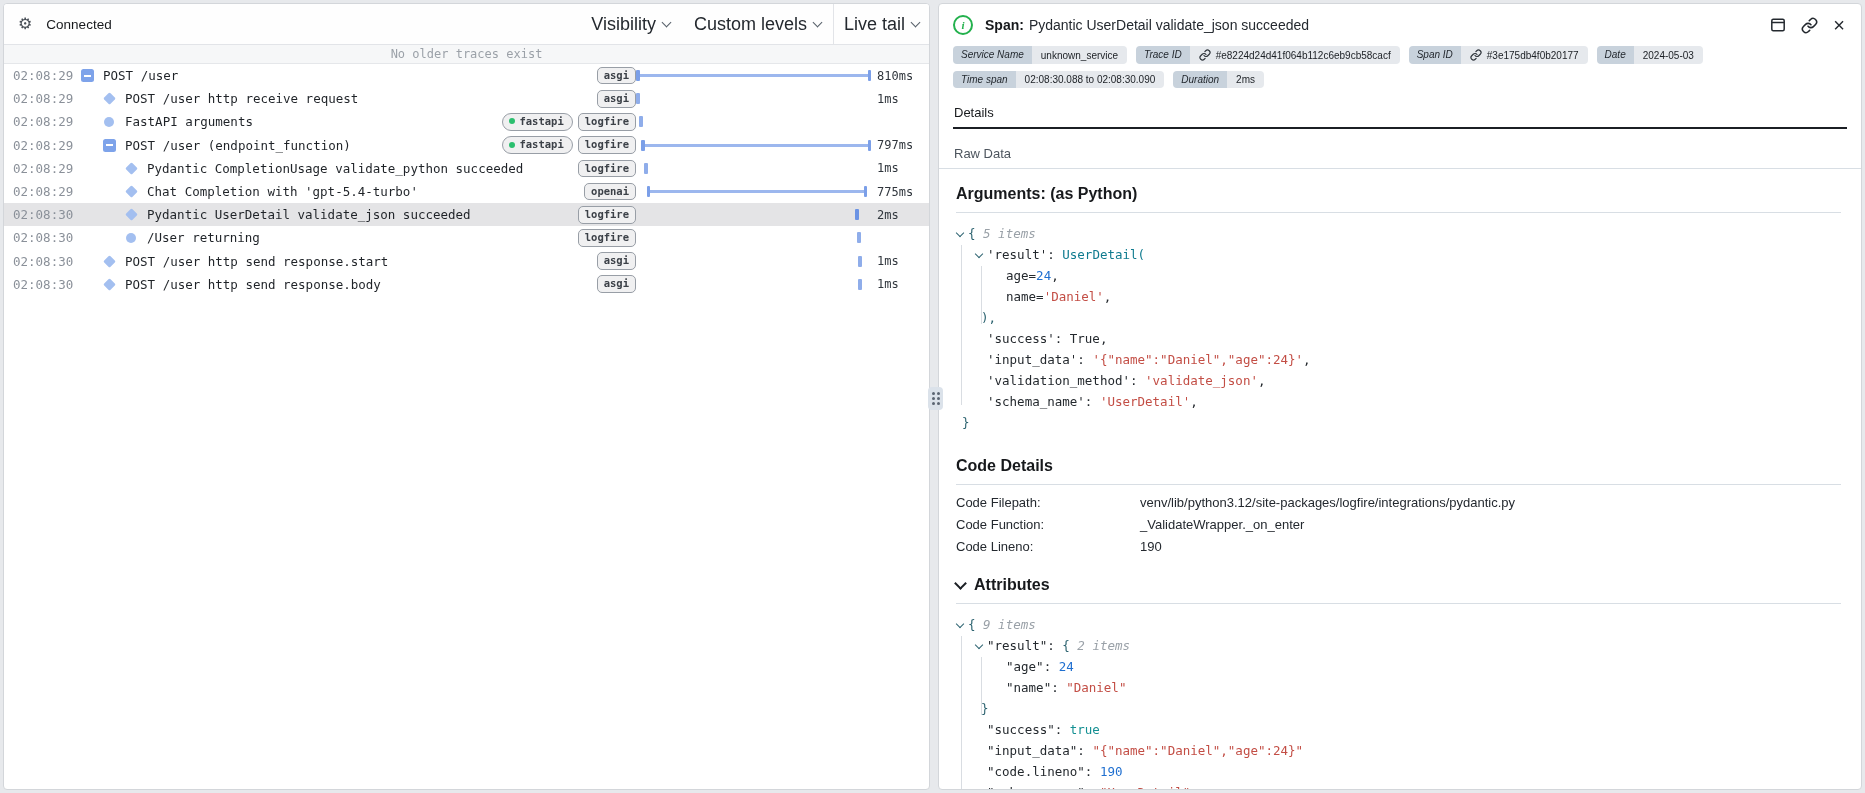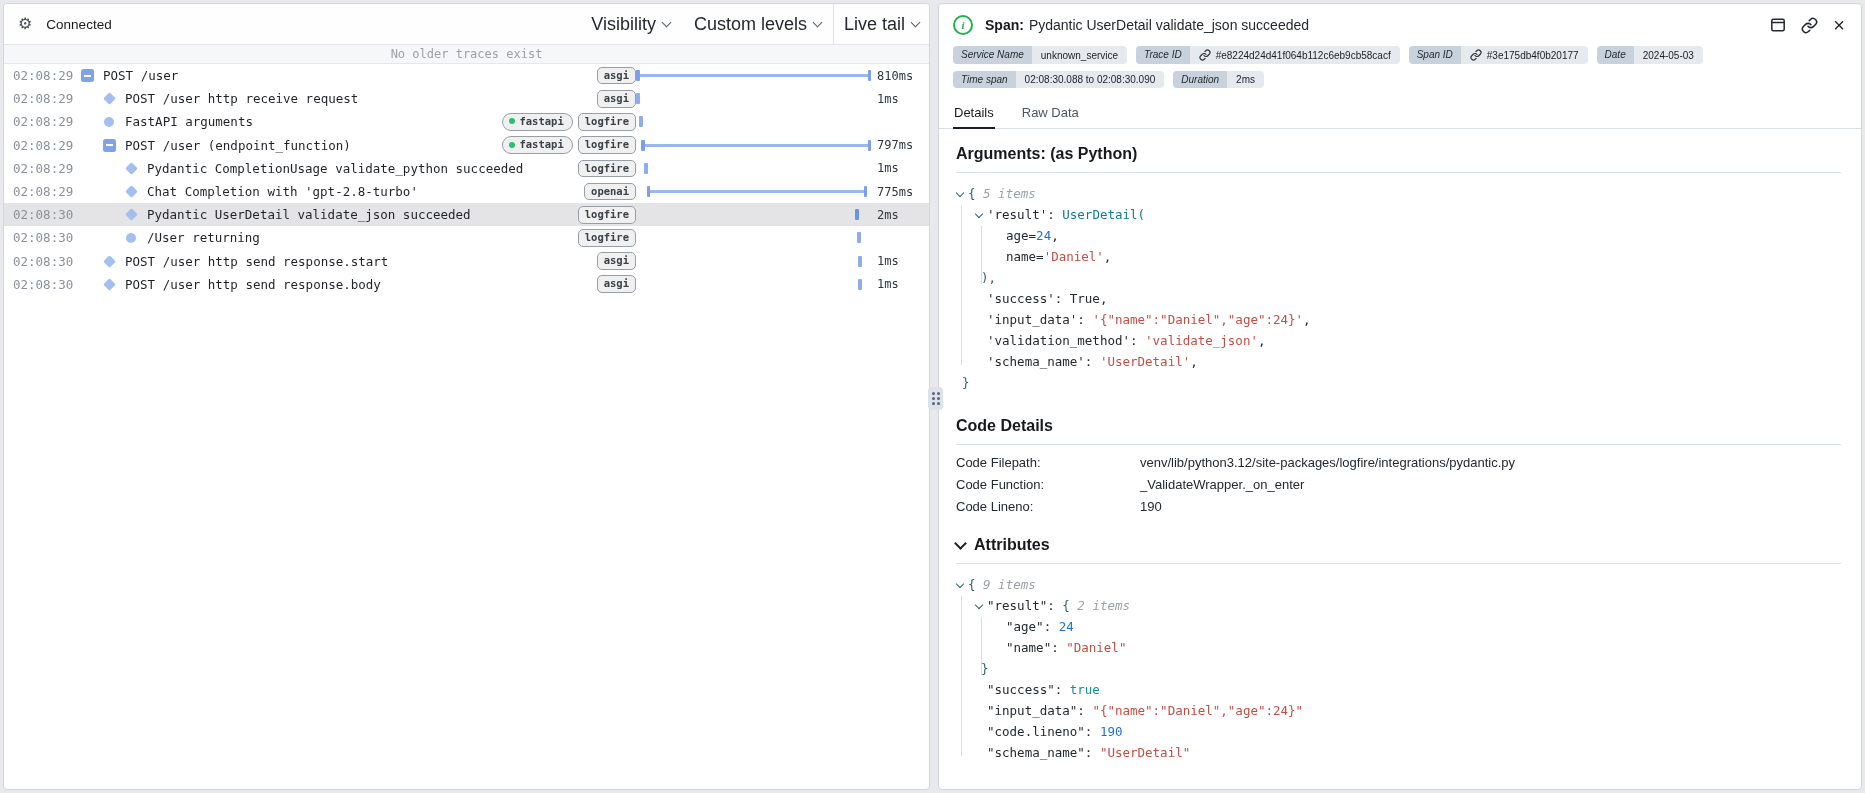--- a/index.html
+++ b/index.html
@@ -53,21 +53,21 @@
   .span-title { font-size:14px; color:#24292f; margin-left:5px; }
   .header-icons { margin-left:auto; display:flex; align-items:center; gap:15px; }
   .hicon { cursor:pointer; display:flex; align-items:center; color:#24292f; }
   .close-x { font-size:20px; line-height:14px; color:#24292f; cursor:pointer; }
 
   .meta-row { padding:2px 14px 0; display:flex; flex-wrap:wrap; gap:9px; row-gap:7px; }
   .chip { display:flex; font-size:10px; border-radius:4px; overflow:hidden; }
   .chip-label { background:#c8d2dc; color:#1f242a; font-style:italic; padding:3px 8px; }
   .chip-value { background:#e6e9ed; color:#1b1f24; padding:3px 9px; display:flex; align-items:center; gap:5px; }
 
-  .tabs { margin-top:12px; padding:0 14px; border-bottom:1px solid #d8dee4; display:flex; gap:26px; }
+  .tabs { margin-top:12px; padding:0 14px; border-bottom:1px solid #d8dee4; display:flex; gap:13px;flex-direction:column; }
   .tab { font-size:13px; padding:5px 1px 7px; cursor:pointer; color:#4d555e; }
   .tab.active { color:#17191c; border-bottom:2px solid #1b1f24; margin-bottom:-1px; }
 
   .rp-content { padding:16px 20px 0 17px; }
   .section-heading { font-size:16px; font-weight:bold; color:#17191c; }
   .section-rule { border:none; border-top:1px solid #d8dee4; margin:9px 0 10px; }
   .attr-heading-row { display:flex; align-items:center; gap:9px; margin-top:22px; }
   .big-caret { width:9px; height:9px; border-left:2px solid #1b1f24; border-bottom:2px solid #1b1f24; transform:rotate(-45deg); margin-top:-4px; }
 
   .tree { position:relative; font-family:"DejaVu Sans Mono", monospace; font-size:12.5px; line-height:21px; color:#24292e; margin-bottom:6px; }
@@ -195,21 +195,21 @@
         <span class="ttrack">
           <span class="bar-tick" style="left: 3.6%;"></span>
         </span>
         <span class="tduration">1ms</span>
       </div>
       <div class="trow">
         <span class="ttime">02:08:29</span>
         <span class="ticon-wrap" style="margin-left: 44px;">
           <span class="icon-diamond"></span>
         </span>
-        <span class="tlabel">Chat Completion with 'gpt-2.8-turbo'</span>
+        <span class="tlabel">Chat Completion with 'gpt-5.4-turbo'</span>
         <span class="tspacer"></span>
         <span class="tbadges">
           <span class="badge">openai</span>
         </span>
         <span class="ttrack">
           <span class="bar-line" style="left: 4.6%; width: 93.7%;"></span>
           <span class="bar-cap" style="left: 4.6%;"></span>
           <span class="bar-cap" style="left: calc(98.3% - 3.5px);"></span>
         </span>
         <span class="tduration">775ms</span>

